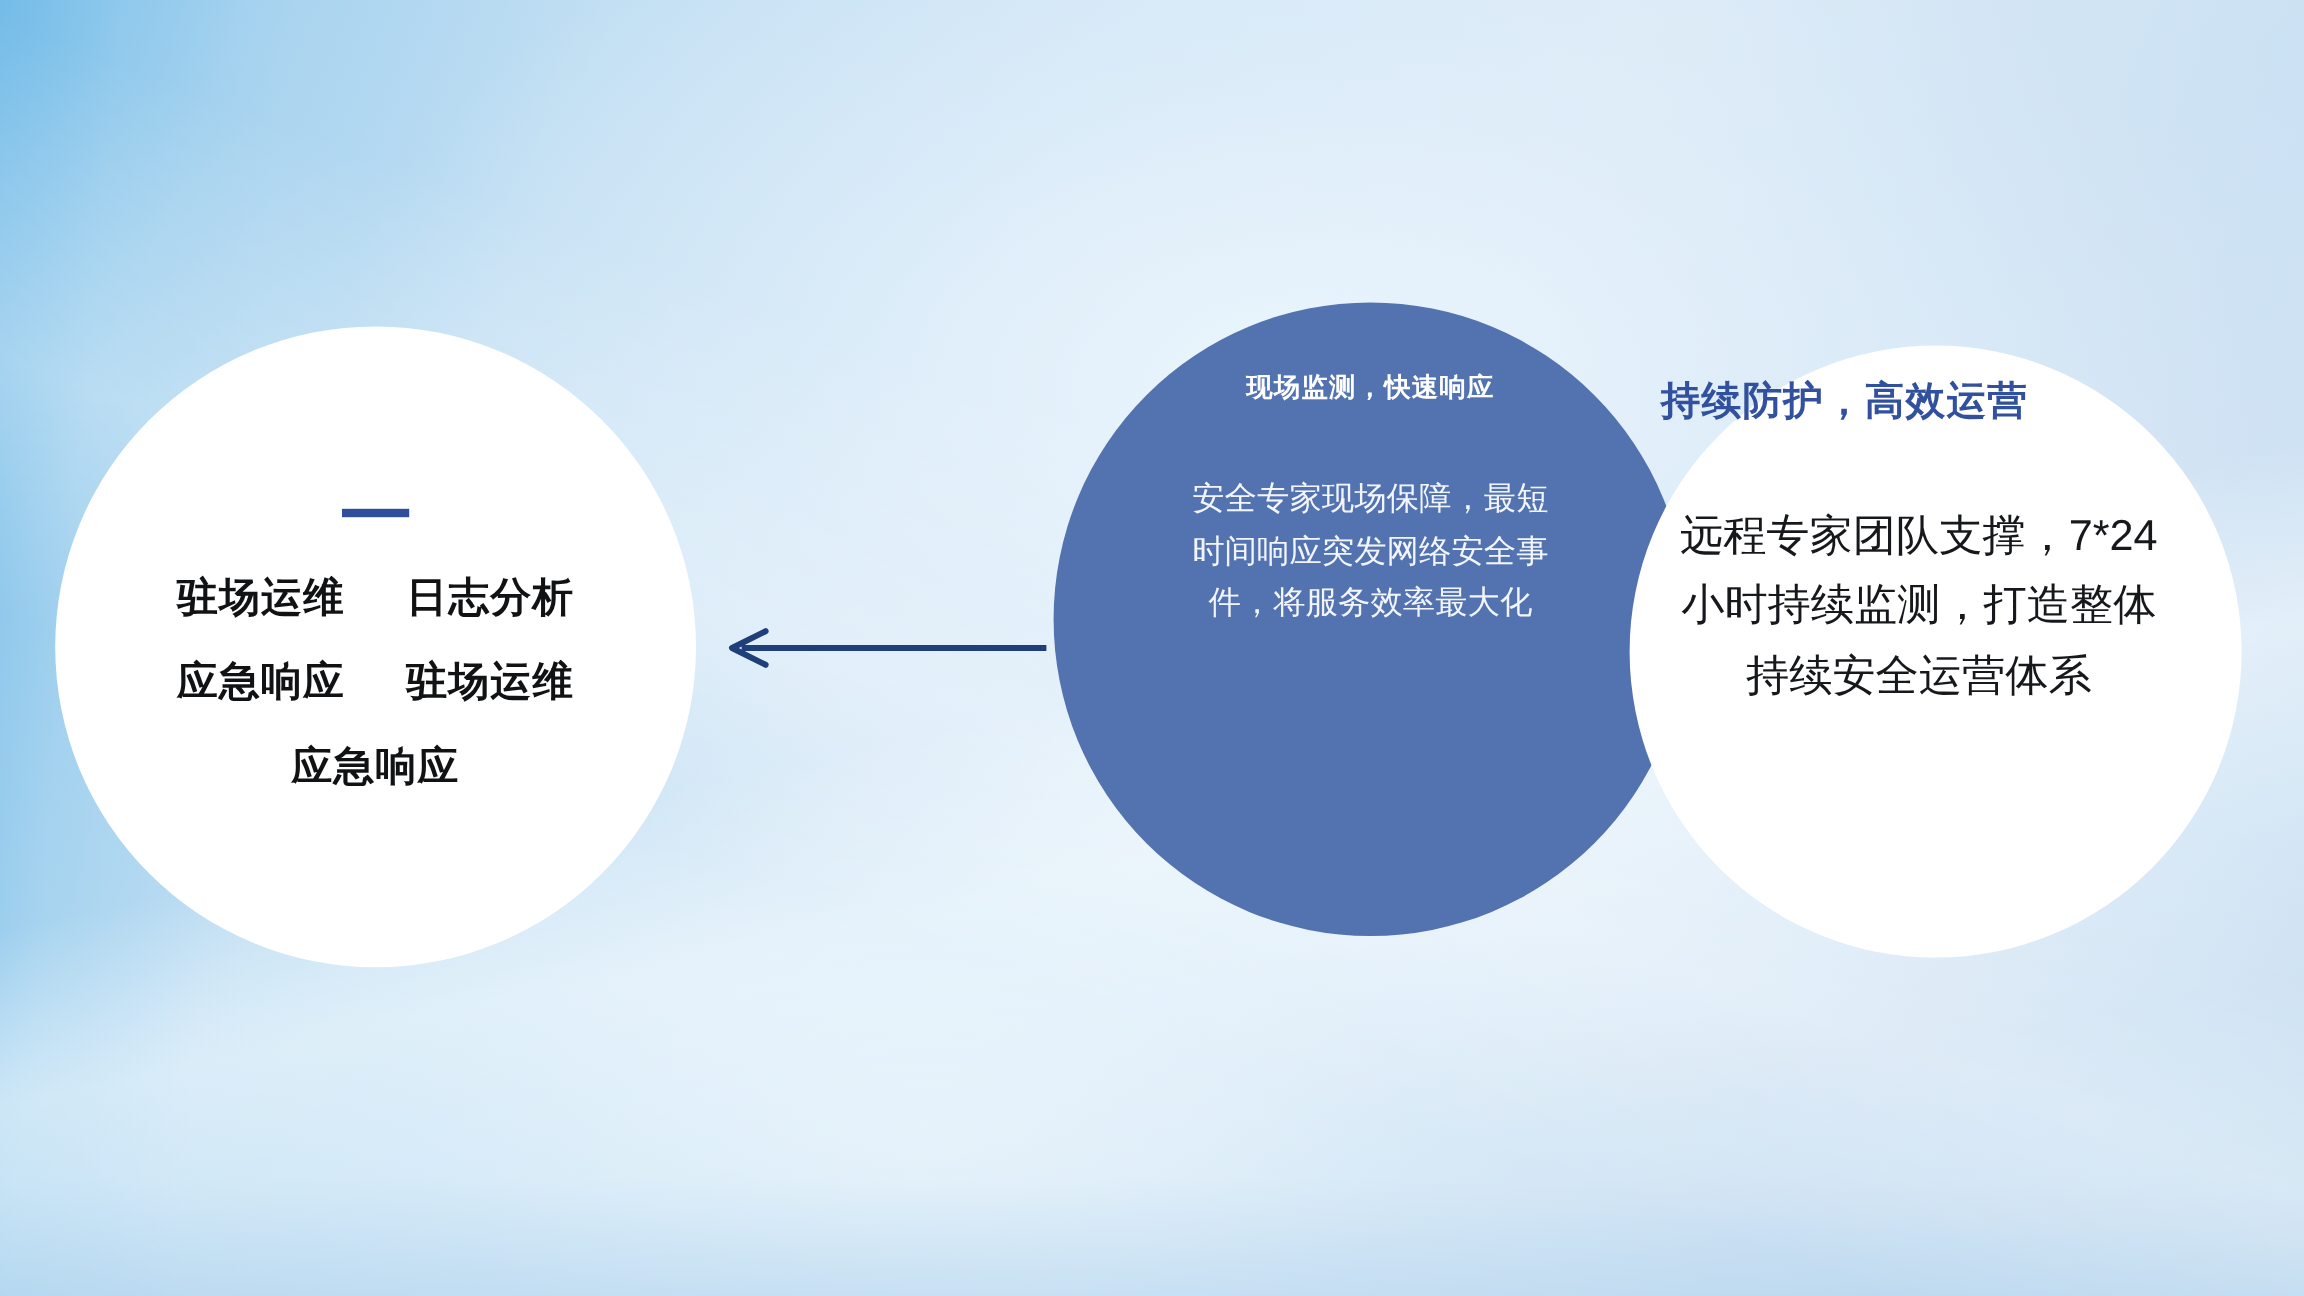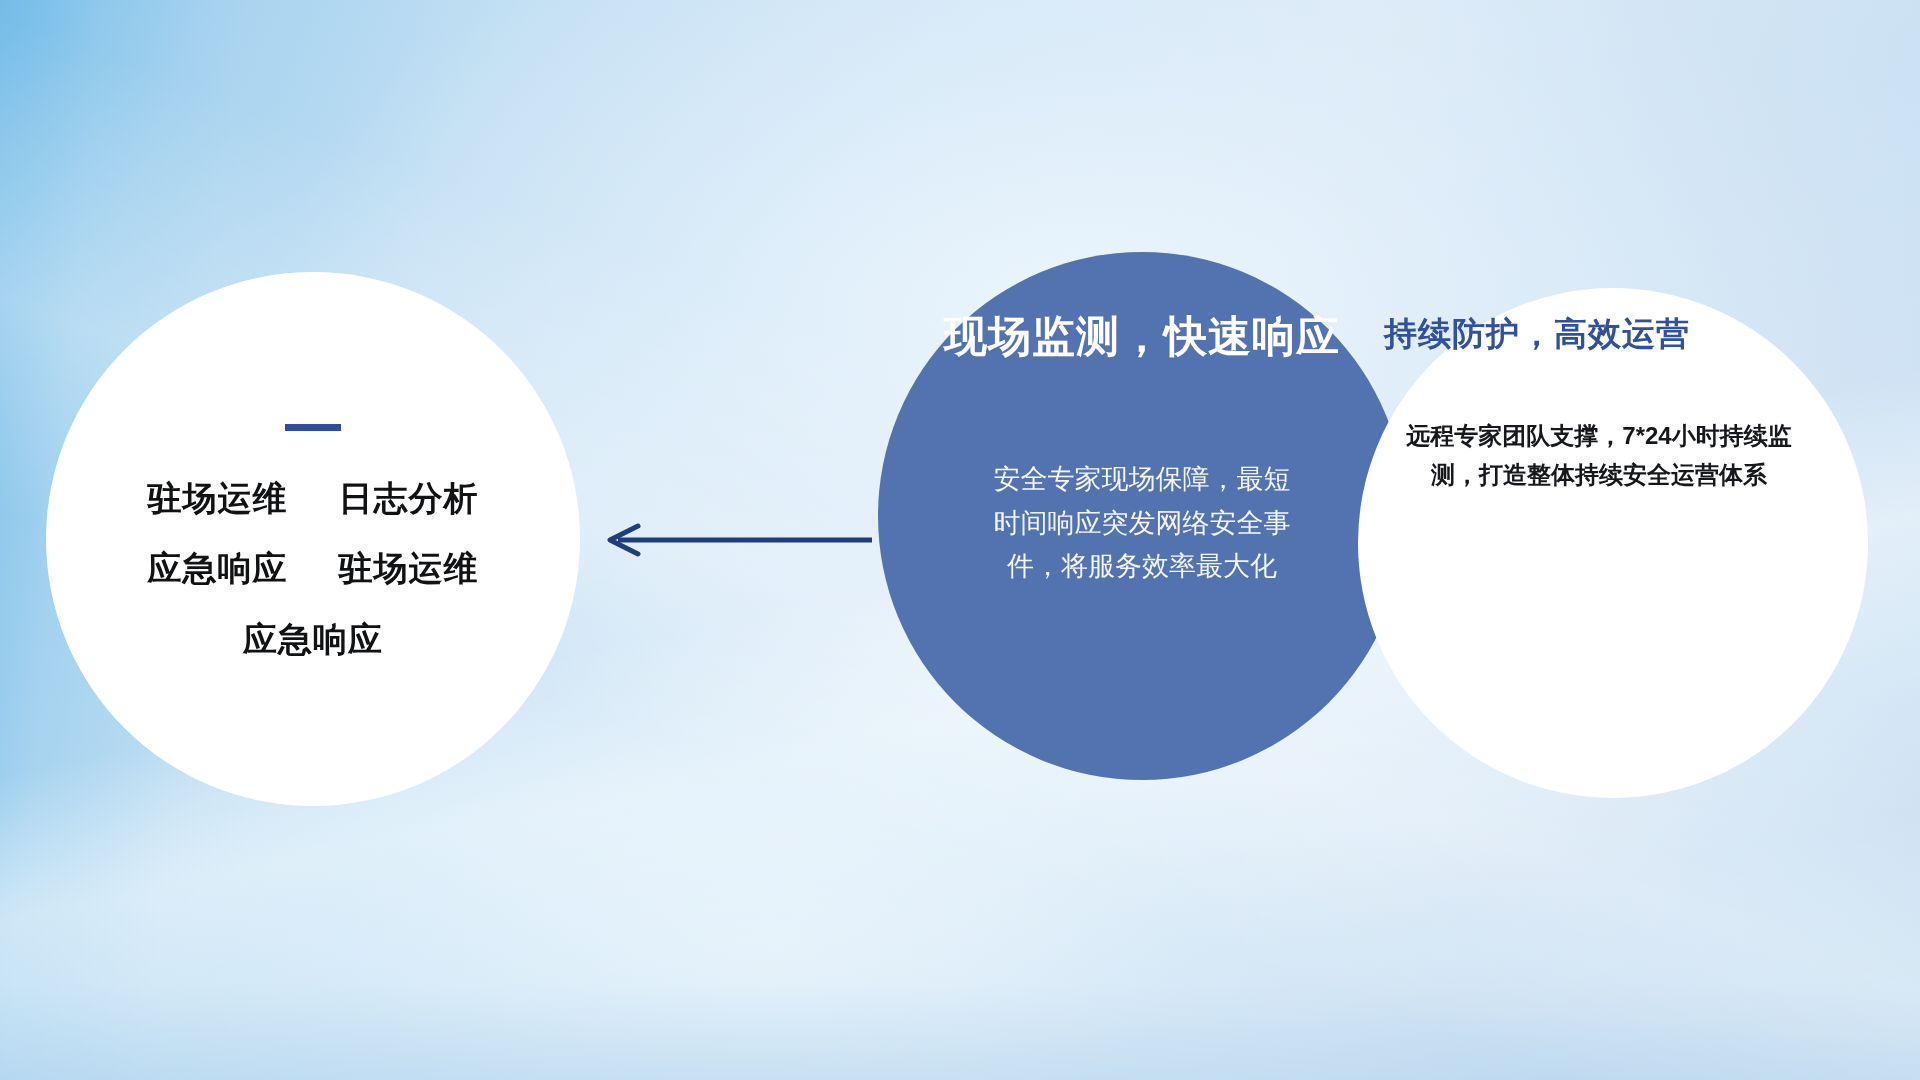--- a/index.html
+++ b/index.html
@@ -148,26 +148,26 @@
     top: 0;
     width: 528px;
     height: 528px;
     display: flex;
     flex-direction: column;
     align-items: center;
     padding: 56px 30px 0 30px;
     box-sizing: border-box;
   }
   #mid-title {
-    font-size: 43px;
+    font-size: 22px;
     font-weight: 700;
     color: #ffffff;
     letter-spacing: 1px;
     white-space: nowrap;
-    margin-bottom: 92px;
+    margin-bottom: 56px;
   }
   #mid-body {
     font-size: 27px;
     font-weight: 400;
     color: #f2f5fc;
     line-height: 1.62;
     text-align: center;
     width: 300px;
   }
 
@@ -192,22 +192,22 @@
   }
   #right-title {
     font-size: 33px;
     font-weight: 700;
     color: #31519f;
     letter-spacing: 1px;
     white-space: nowrap;
     margin-bottom: 60px;
   }
   #right-body {
-    font-size: 24px;
-    font-weight: 700;
+    font-size: 36px;
+    font-weight: 400;
     color: #16181c;
     line-height: 1.62;
     text-align: center;
     width: 430px;
   }
 
   
   #arrow-connector {
     position: absolute;
     left: 596px;

